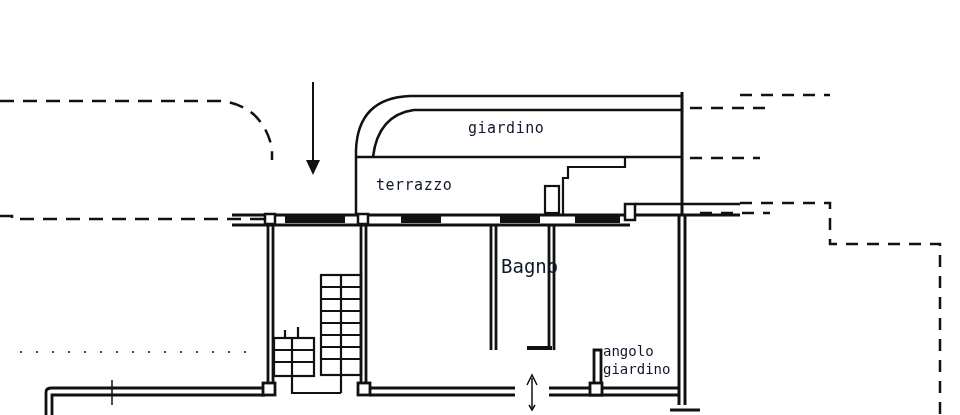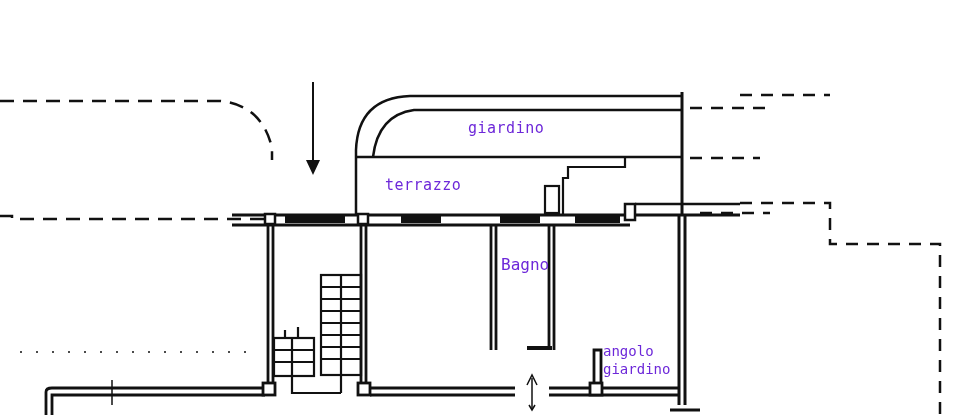--- a/index.html
+++ b/index.html
@@ -1,21 +1,21 @@
 <!DOCTYPE html>
 <html><head>
   <meta charset="utf-8">
   <style>
     html, body { margin: 0; padding: 0; background: #ffffff; }
     body { width: 960px; height: 415px; overflow: hidden; position: relative; font-family: "DejaVu Sans", sans-serif; }
     #plan { position: absolute; left: 0; top: 0; width: 960px; height: 415px; }
-    .lbl { position: absolute; color: #6d28d9; font-family: "DejaVu Sans Mono", monospace; white-space: nowrap; }
+    .lbl { position: absolute; color: #0f172a; font-family: "DejaVu Sans Mono", monospace; white-space: nowrap; }
     .lbl-giardino { left: 468px; top: 119px; font-size: 15px; letter-spacing: 0.5px; }
-    .lbl-terrazzo { left: 385px; top: 176px; font-size: 15px; letter-spacing: 0.5px; }
-    .lbl-bagno { left: 501px; top: 255px; font-size: 16px; }
+    .lbl-terrazzo { left: 376px; top: 176px; font-size: 15px; letter-spacing: 0.5px; }
+    .lbl-bagno { left: 501px; top: 255px; font-size: 19px; }
     .lbl-angolo { left: 603px; top: 342px; font-size: 14px; line-height: 18px; }
   </style>
 </head>
 <body>
 
 <svg id="plan" viewBox="0 0 960 415" xmlns="http://www.w3.org/2000/svg">
   <g stroke="#111" fill="none" stroke-linecap="butt">
 
     <g stroke-width="2.5" stroke-dasharray="14,9">
       <path d="M0 101 L220 101 Q262 105 272 148 L272 160"></path>

